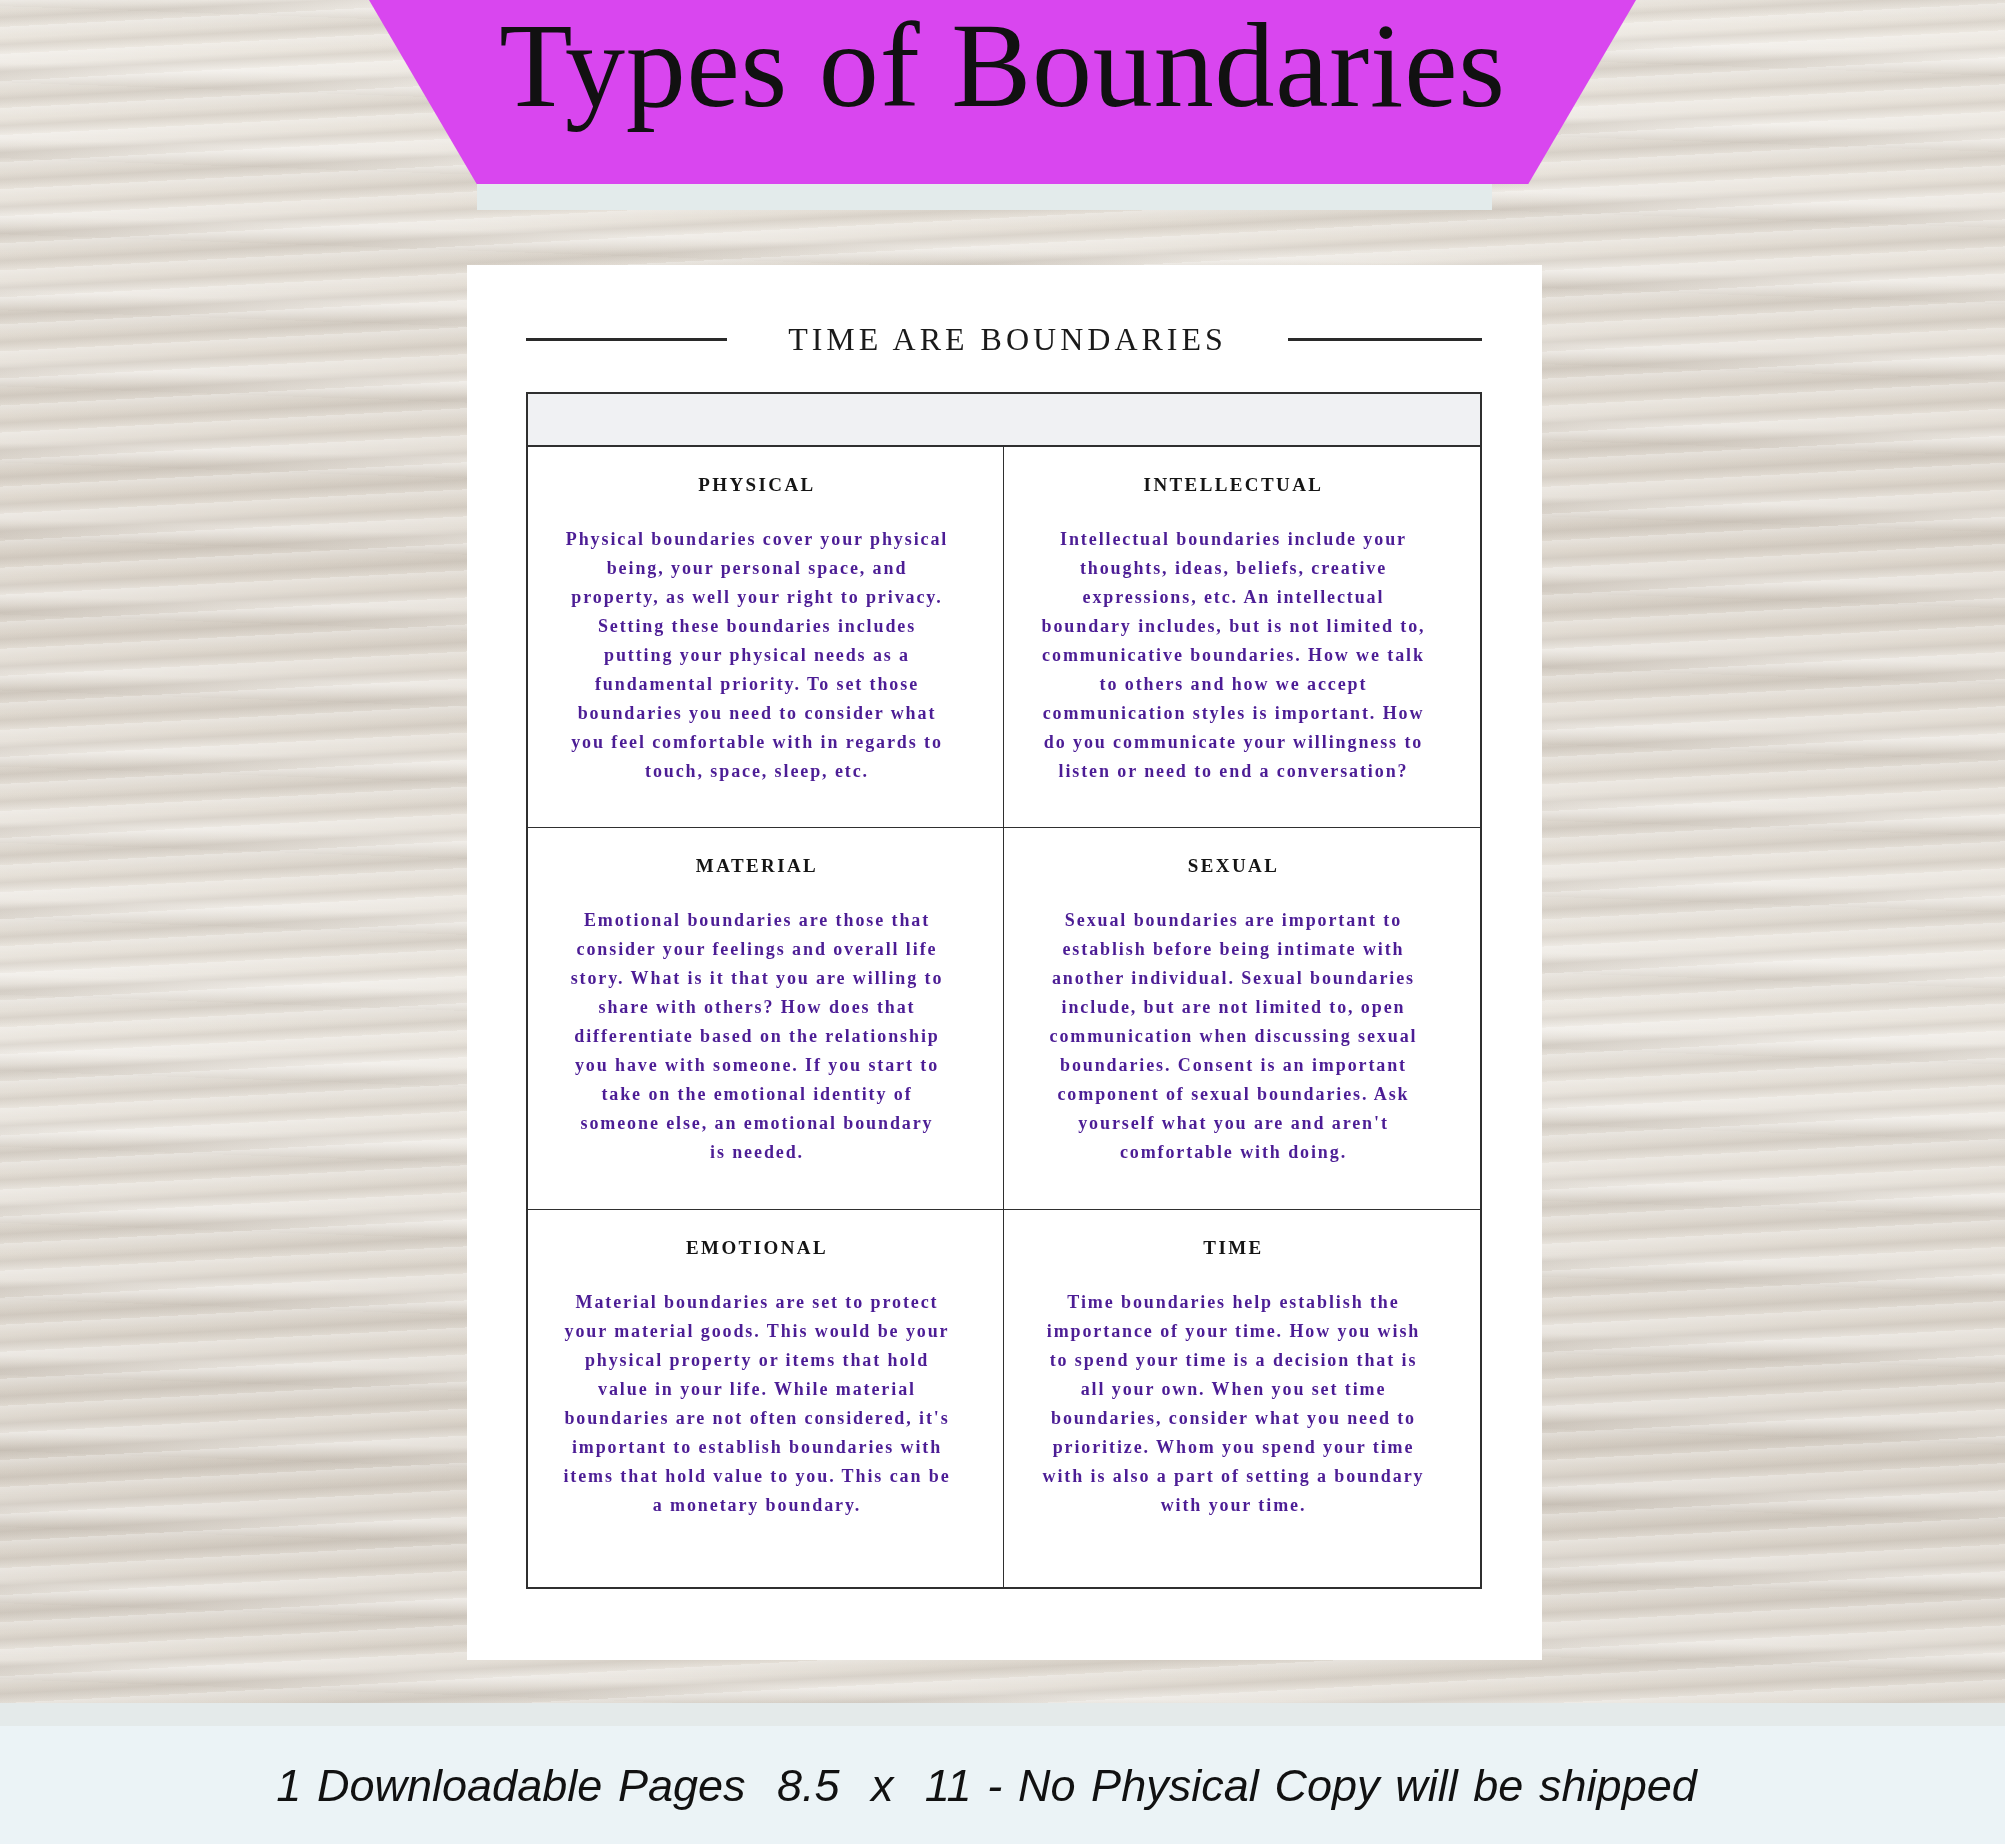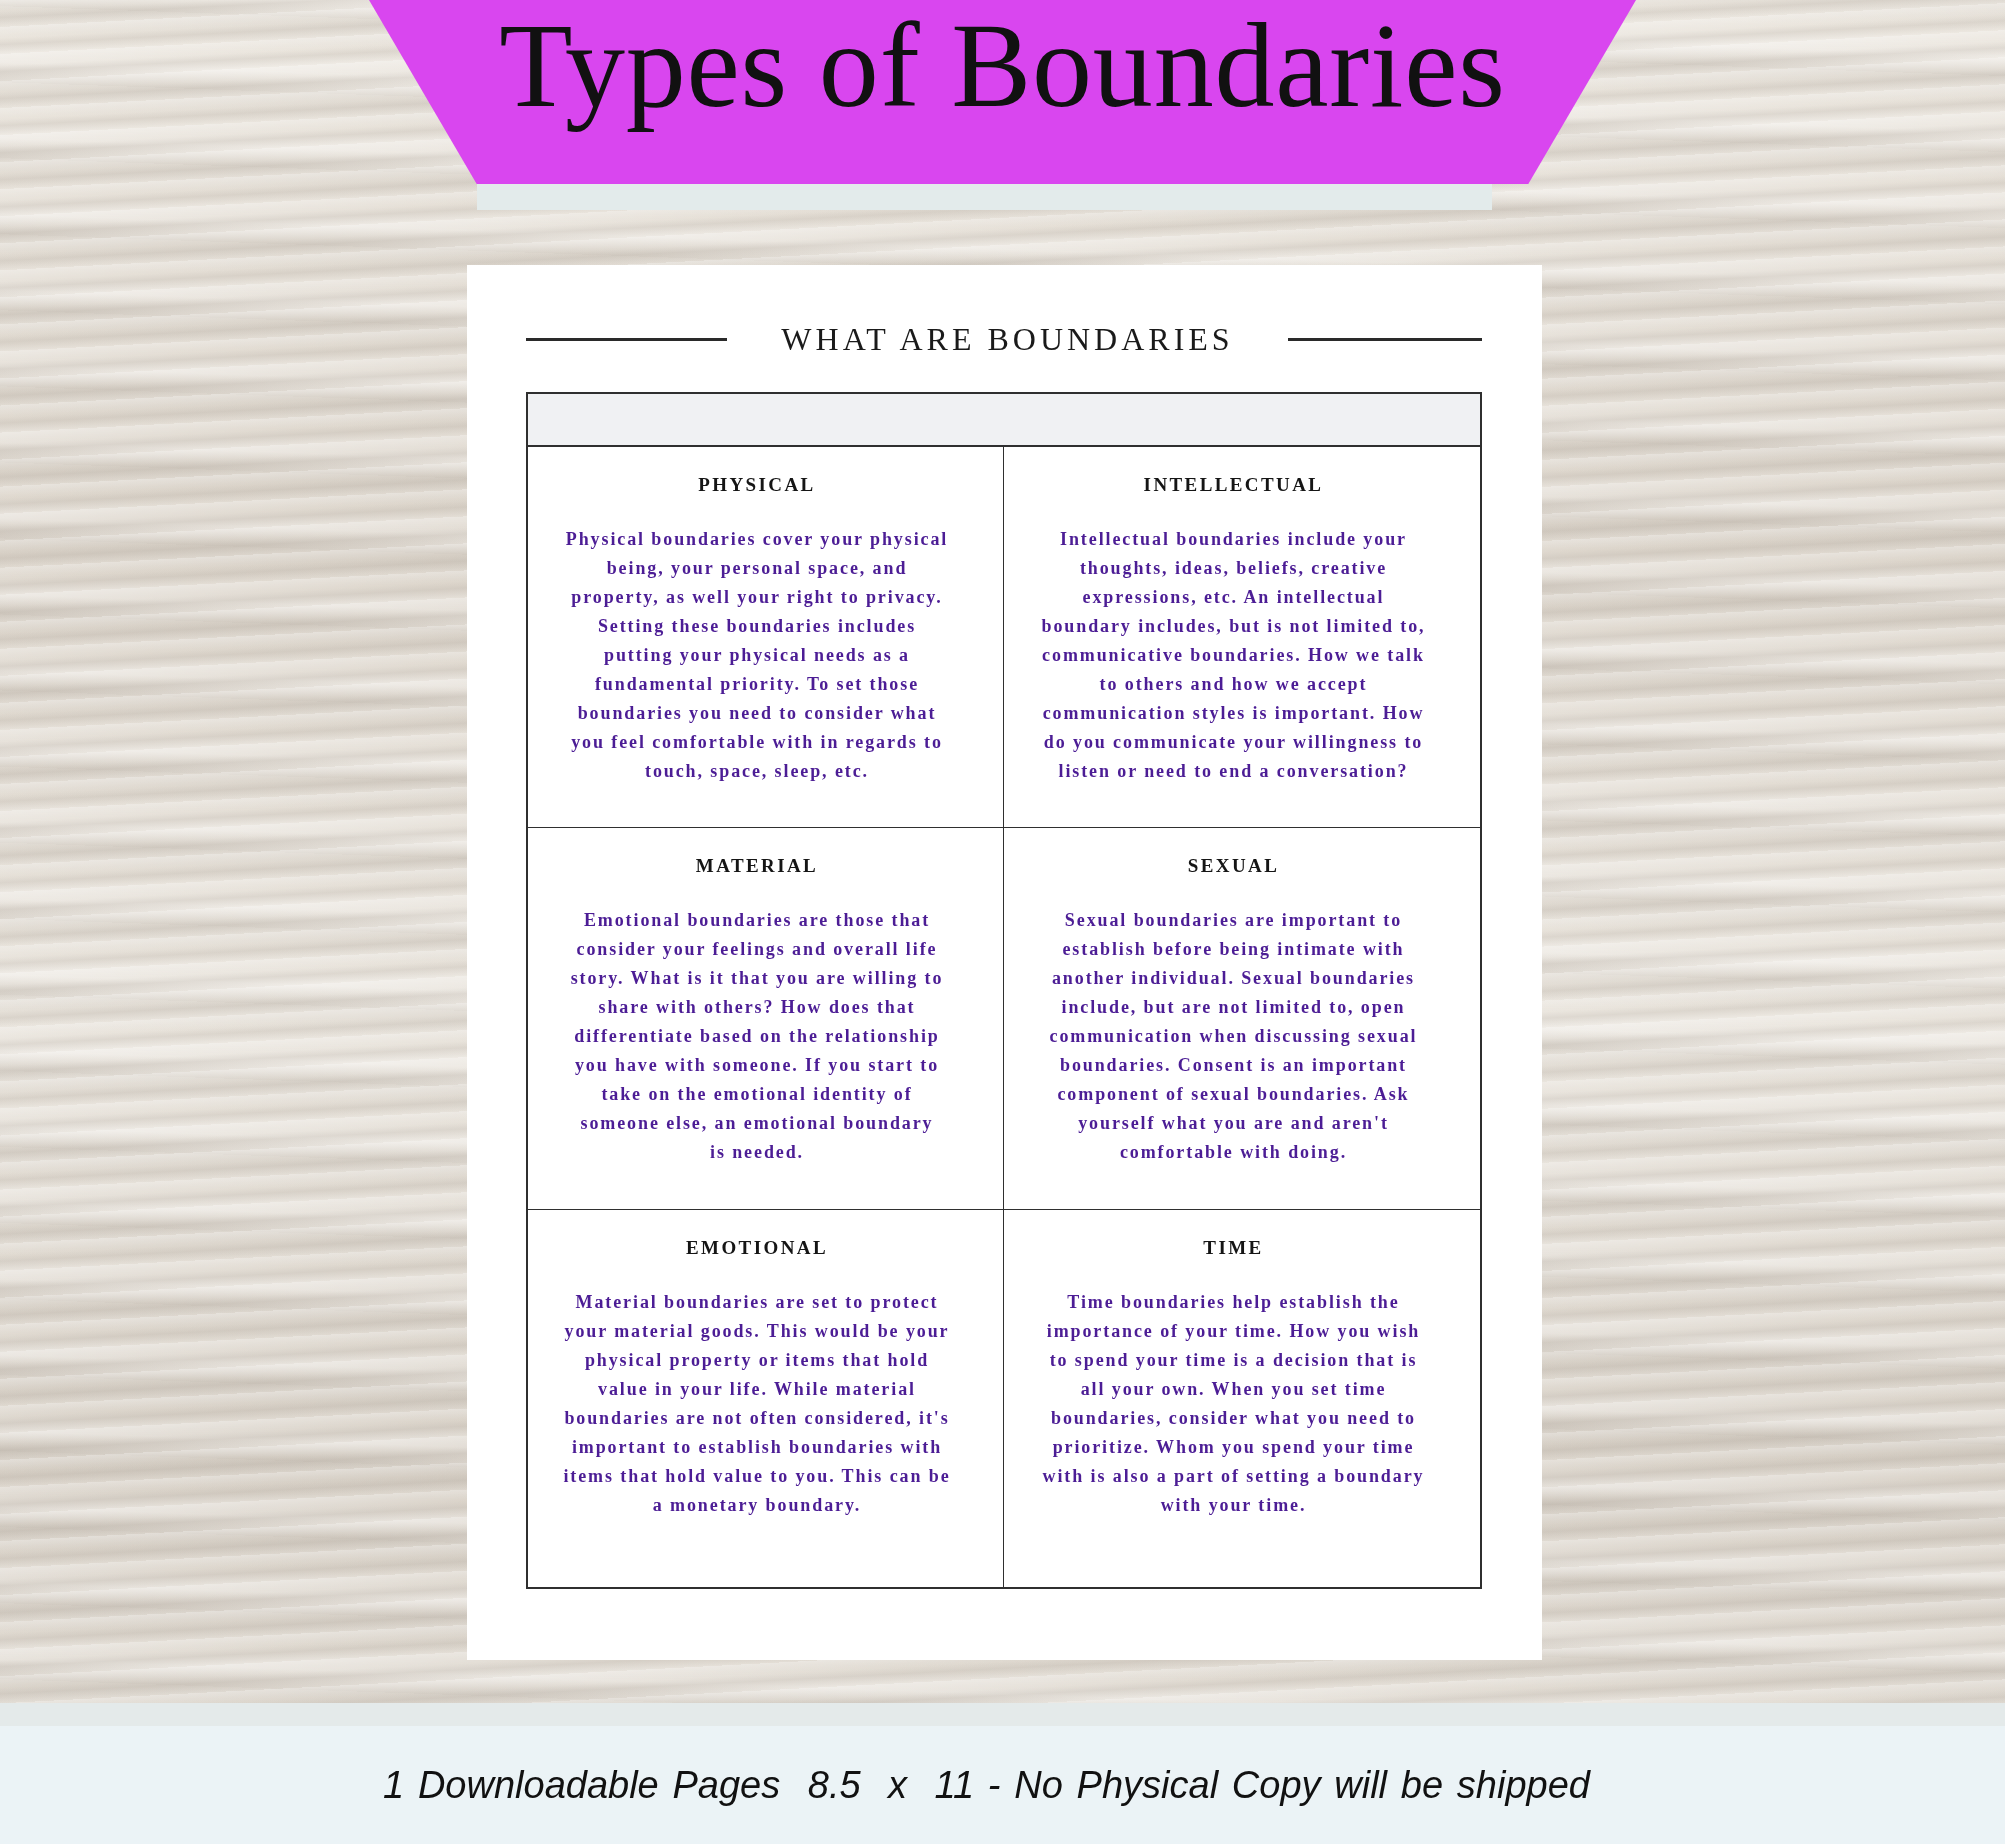--- a/index.html
+++ b/index.html
@@ -69,37 +69,37 @@
   }
   .footer-shadow {
     position: absolute; left: 0; top: 1703px; width: 2005px; height: 24px; background: #e4eaea;
   }
   .footer-banner {
     position: absolute; left: 0; top: 1726px; width: 2005px; height: 119px; background: #ebf3f6;
     display: flex; align-items: center; justify-content: center;
   }
   .footer-text {
     font-family: "Liberation Sans", "DejaVu Sans", sans-serif;
-    font-style: italic; font-size: 38px; color: #111; letter-spacing: 0px;
+    font-style: italic; font-size: 45px; color: #111; letter-spacing: 0px;
     word-spacing: 3.2px; white-space: pre;
     margin-left: -32px;
   }
 </style>
 </head>
 <body>
 
 <div class="title-shadow"></div>
 <div class="title-banner">
   <div class="title-text">Types of Boundaries</div>
 </div>
 
 <div class="page">
   <div class="section-head">
     <div class="rule left"></div>
-    <div class="section-title">WHAT ARE BOUNDARIES</div>
+    <div class="section-title">TIME ARE BOUNDARIES</div>
     <div class="rule right"></div>
   </div>
 
   <div class="table">
     <div class="table-header"></div>
     <div class="grid">
       <div class="cell left row-top">
         <div class="cell-title">PHYSICAL</div>
         <div class="cell-body">Physical boundaries cover your physical
 being, your personal space, and

